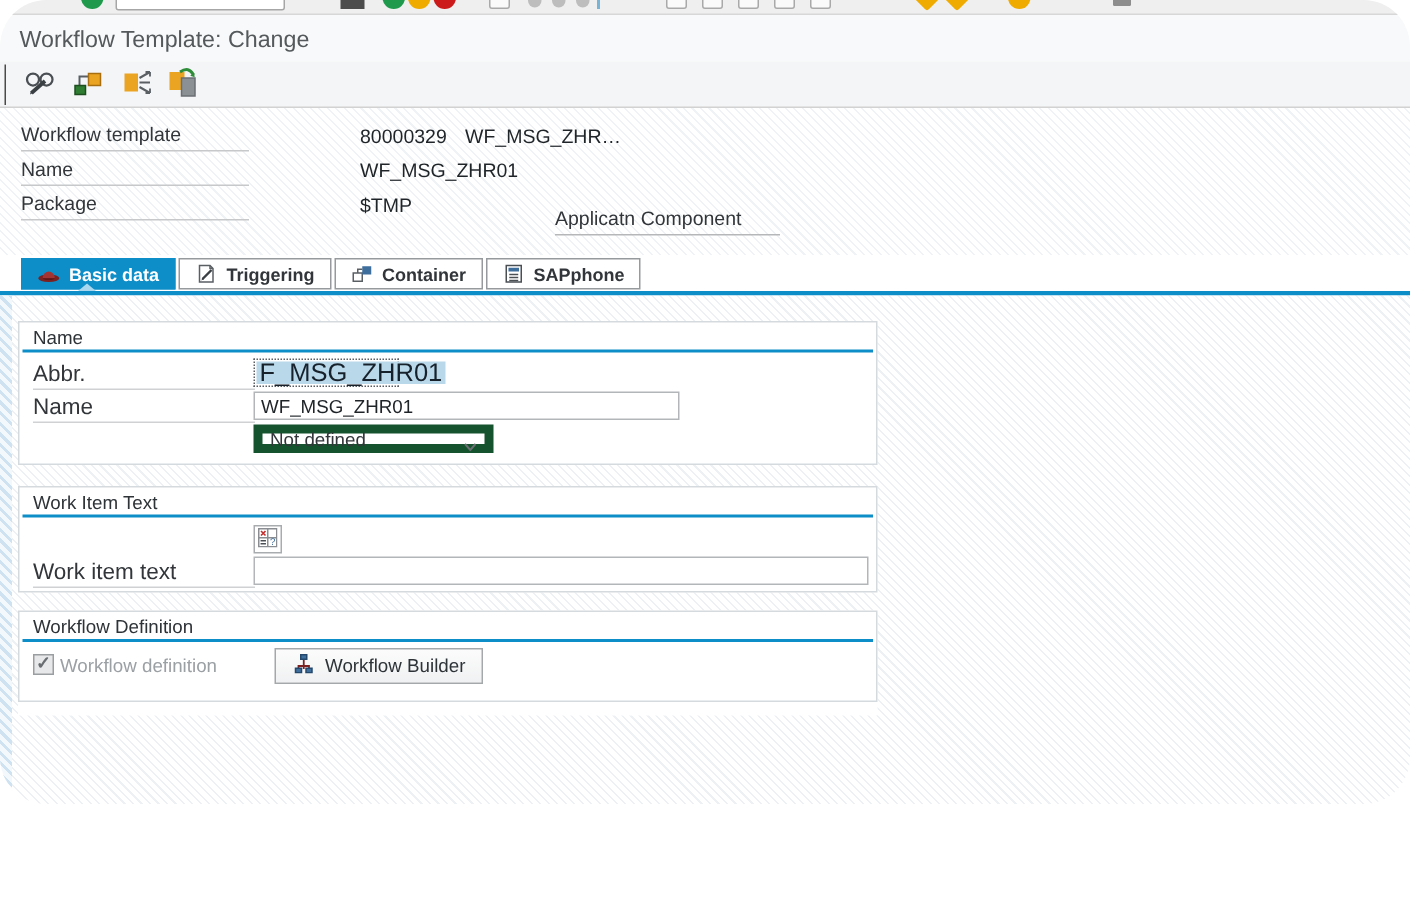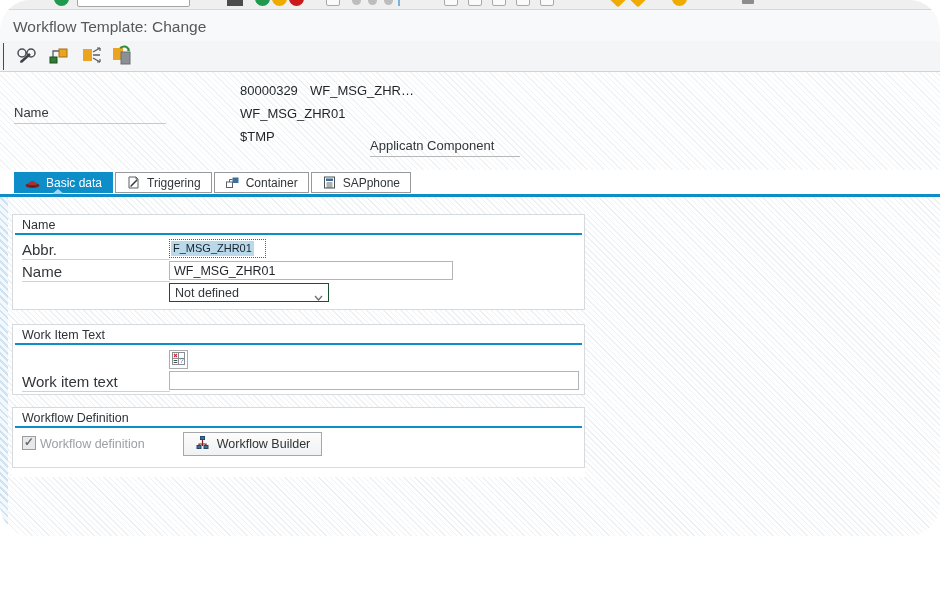--- a/index.html
+++ b/index.html
@@ -39,21 +39,21 @@
   .form-header { position:absolute; left:0; top:72px; width:940px; height:98px;
     background:repeating-linear-gradient(45deg,#ffffff 0px,#ffffff 3px,#f0f3f5 3px,#f0f3f5 4px); }
   .fh-label { position:absolute; left:14px; width:152px; height:19px; font-size:13px;
     border-bottom:1px solid #c6c8ca; }
   .fh-value { position:absolute; font-size:13px; color:#1f2429; white-space:nowrap; }
   .fh-extra-label { position:absolute; left:370px; width:150px; height:19px; font-size:13px;
     border-bottom:1px solid #b5b7b9; }
 
   
   .tab-strip { position:absolute; left:0; top:170px; width:940px; height:27px; }
-  .tabs { position:absolute; left:14px; top:2px; display:flex; gap:2px; }
+  .tabs { position:absolute; left:14px; top:2px; display:flex; gap:2px;font-weight:bold; }
   .tab { height:21px; display:flex; align-items:center; gap:6px; padding:0 10px;
     background:#fff; border:1px solid #979a9d; font-size:12px; color:#32363a; cursor:pointer; white-space:nowrap; }
   .tab.active { background:#0e8ec8; border-color:#0e8ec8; color:#fff; }
   .tab .ticon { width:15px; height:13px; display:inline-block; flex:0 0 auto; }
   .tab-line { position:absolute; left:0; top:24px; width:940px; height:3px; background:#0e8ec8; }
   .tab-notch { position:absolute; left:52px; top:19px; width:0; height:0;
     border-left:6px solid transparent; border-right:6px solid transparent; border-bottom:5px solid #a8d7ef; }
 
   
   .content { position:absolute; left:0; top:197px; width:940px; height:402px;
@@ -64,23 +64,23 @@
 
   .group { position:absolute; left:12px; width:573px; background:#fff; border:1px solid #d5dade; }
   .group-title { position:absolute; left:9px; top:3px; font-size:12.5px; color:#2e3338; }
   .group-rule { position:absolute; left:2px; top:18px; right:2px; height:2px; background:#0e8ec8; }
   .g-label { position:absolute; left:9px; width:148px; height:19px; font-size:15px;
     border-bottom:1px solid #cfd1d3; }
   .g-input { position:absolute; height:19px; background:#fff; border:1px solid #b3b6b9;
     font-size:12.5px; color:#1f2429; padding:0 4px; font-family:"Liberation Sans",sans-serif; }
   .abbr-wrap { position:absolute; left:156px; top:24px; width:97px; height:19px;
     border:1px dotted #5a5e62; background:#fff; display:flex; align-items:center; padding:1px; }
-  .abbr-text { background:#b9d8ea; font-size:11px; color:#17212b; padding:0 2px; line-height:15px; }
+  .abbr-text { background:#b9d8ea; font-size:17px; color:#17212b; padding:0 2px; line-height:15px; }
   .g-select { position:absolute; left:156px; width:160px; height:19px; background:#fff;
-    border:1px solid #14532d; font-size:12.5px; display:flex; align-items:center;
+    border:6px solid #14532d; font-size:12.5px; display:flex; align-items:center;
     justify-content:space-between; padding:0 5px; cursor:pointer; }
   .chev { width:9px; height:6px; display:inline-block; }
   .icon-btn { position:absolute; left:156px; width:19px; height:19px; background:#fff;
     border:1px solid #a9acaf; display:flex; align-items:center; justify-content:center; cursor:pointer; }
   .checkbox { position:absolute; left:9px; width:14px; height:14px; background:#e7e8e9;
     border:1px solid #9b9ea1; display:flex; align-items:center; justify-content:center; }
   .checkbox::after { content:"\2713"; font-size:12px; color:#6a6e72; font-weight:bold; margin-top:-2px; }
   .cb-label { position:absolute; left:27px; font-size:12.5px; color:#9ba0a5; }
   .builder-btn { position:absolute; left:170px; width:139px; height:24px;
     background:linear-gradient(#fcfcfc,#f0f1f2); border:1px solid #a5a8ab;
@@ -161,26 +161,28 @@
           <rect x="3" y="4" width="10" height="12" fill="#eba322"></rect>
           <rect x="11" y="8" width="9" height="12" fill="#8b9095" stroke="#6a6f74"></rect>
           <path d="M10 4 q6 -4 9 2" fill="none" stroke="#2f8d3a" stroke-width="2"></path>
           <path d="M19.8 7.5 l-3 -1 l2.6 -2 z" fill="#2f8d3a"></path>
         </svg>
       </span>
     </button>
   </div>
 
   <div class="form-header">
+    <div class="fh-label" style="top:10px">Workflow template</div>
     <div class="fh-value" style="left:240px; top:11px">80000329</div>
     <div class="fh-value" style="left:310px; top:11px">WF_MSG_ZHR…</div>
 
     <div class="fh-label" style="top:33px">Name</div>
     <div class="fh-value" style="left:240px; top:34px">WF_MSG_ZHR01</div>
 
+    <div class="fh-label" style="top:56px">Package</div>
     <div class="fh-value" style="left:240px; top:57px">$TMP</div>
 
     <div class="fh-extra-label" style="top:66px">Applicatn Component</div>
   </div>
 
   <div class="tab-strip">
     <div class="tabs">
       <div class="tab active">
         <span class="ticon">
           <svg width="15" height="13" viewBox="0 0 15 13">

